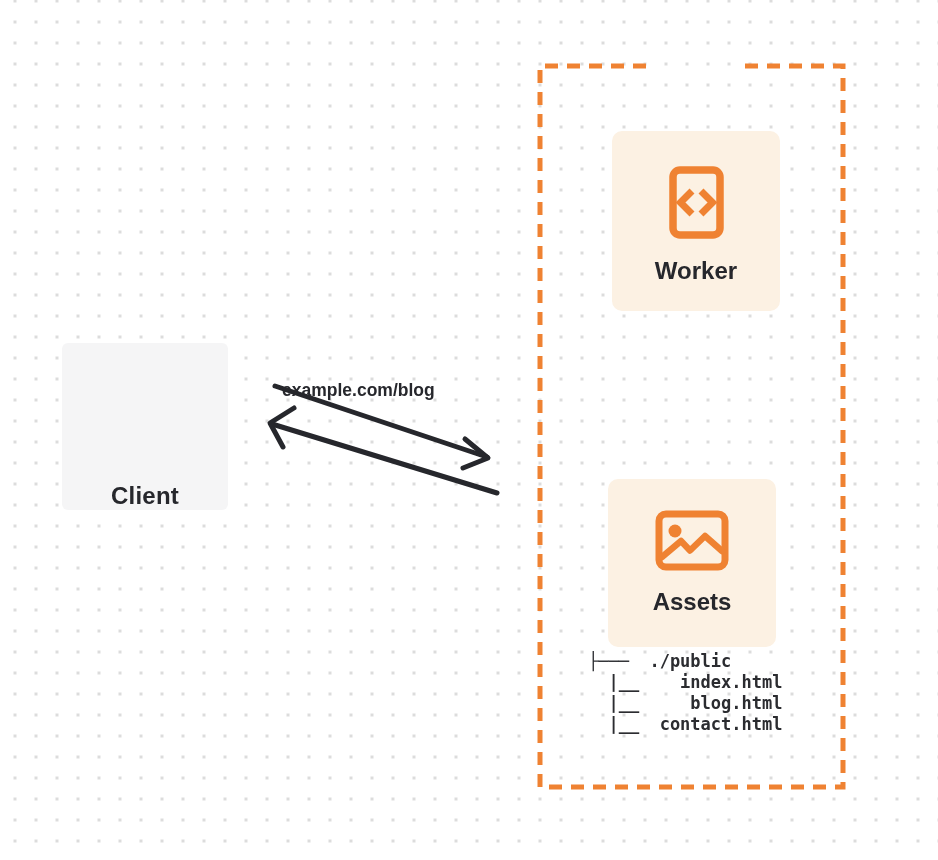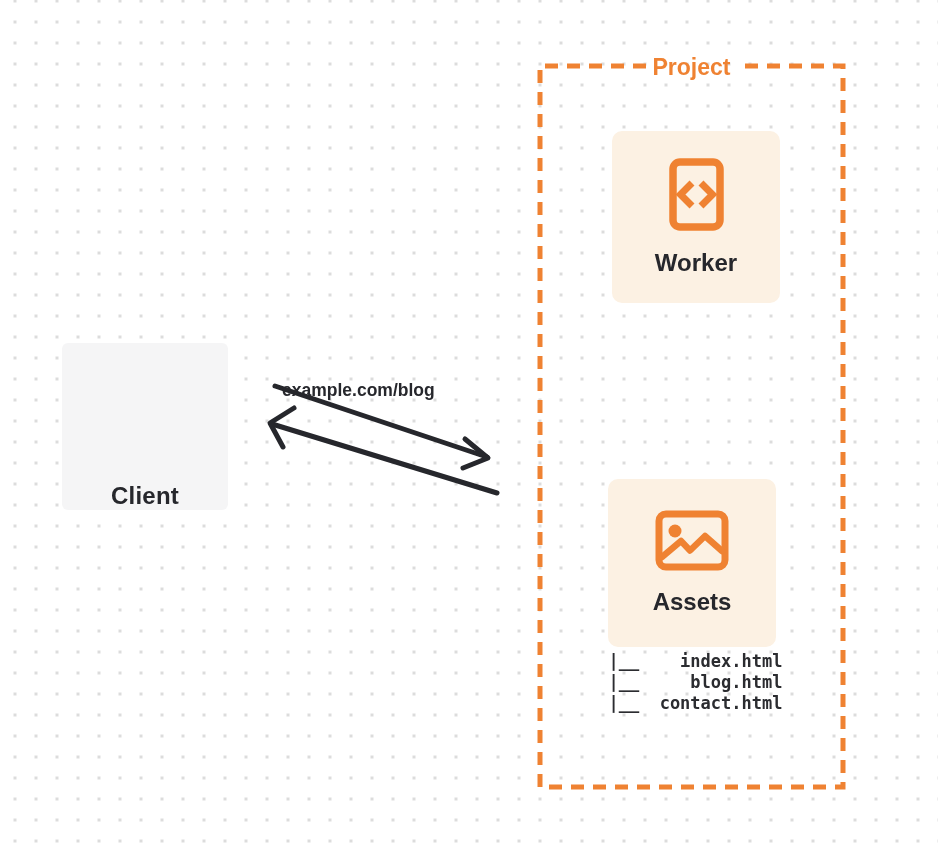--- a/index.html
+++ b/index.html
@@ -62,21 +62,21 @@
   .card {
     position: absolute;
     width: 168px; height: 168px;
     background: #fcf1e3;
     border-radius: 10px;
     display: flex;
     flex-direction: column;
     align-items: center;
     justify-content: flex-start;
   }
-  .card.worker { left: 612px; top: 131px; padding-top: 4px; }
+  .card.worker { left: 612px; top: 131px; padding-top: 12px; }
   .card.worker .icon-wrap { margin-top: 23px; height: 73px; }
   .card.assets { left: 608px; top: 479px; }
   .card.assets .icon-wrap { margin-top: 31px; height: 60px; }
   .card .icon-wrap { display: flex; align-items: center; justify-content: center; }
   .card .card-label {
     margin-top: 18px;
     font-size: 24px;
     font-weight: 700;
     color: #26272c;
   }
@@ -108,23 +108,20 @@
     <path d="M497 493 L272 424" fill="none" stroke="#26272c" stroke-width="5" stroke-linecap="round"></path>
     <path d="M294 408 L270 423 L283 447" fill="none" stroke="#26272c" stroke-width="5" stroke-linecap="round" stroke-linejoin="round"></path>
   </svg>
 
   <div class="client-box">
     <span class="node-label">Client</span>
   </div>
 
   <div class="request-label">example.com/blog</div>
 
-  <div class="project-title">
-    <span>Project</span>
-  </div>
 
   <div class="card worker">
     <span class="icon-wrap">
       <svg width="55" height="73" viewBox="0 0 55 73" aria-hidden="true">
         <rect x="4" y="4" width="47" height="65" rx="7" fill="none" stroke="#ef8232" stroke-width="7.5"></rect>
         <path d="M23 25 L11.5 36.5 L23 48" fill="none" stroke="#ef8232" stroke-width="7" stroke-linejoin="miter"></path>
         <path d="M32 25 L43.5 36.5 L32 48" fill="none" stroke="#ef8232" stroke-width="7" stroke-linejoin="miter"></path>
       </svg>
     </span>
     <div class="card-label">Worker</div>
@@ -134,15 +131,15 @@
     <span class="icon-wrap">
       <svg width="74" height="61" viewBox="0 0 74 61" aria-hidden="true">
         <rect x="4" y="4" width="66" height="53" rx="7" fill="none" stroke="#ef8232" stroke-width="7"></rect>
         <circle cx="20" cy="21" r="6.5" fill="#ef8232"></circle>
         <path d="M7 47 L26 31 L35 40.5 L50 26 L67 41" fill="none" stroke="#ef8232" stroke-width="6.5" stroke-linecap="round" stroke-linejoin="round"></path>
       </svg>
     </span>
     <div class="card-label">Assets</div>
   </div>
 
-  <pre class="file-tree"><div>  |__    index.html</div><div>  |__     blog.html</div><div>  |__  contact.html</div></pre>
+  <pre class="file-tree"><div>├───  ./public</div><div>  |__    index.html</div><div>  |__     blog.html</div><div>  |__  contact.html</div></pre>
 
 </div>
 
 </body></html>

